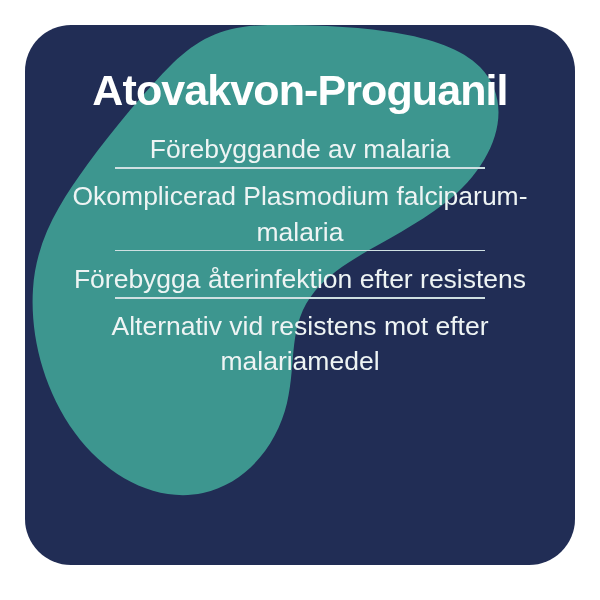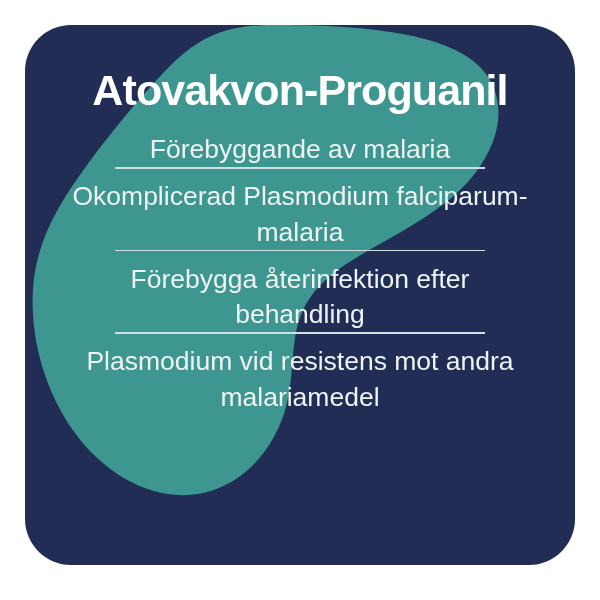--- a/index.html
+++ b/index.html
@@ -114,19 +114,19 @@
 
     <div class="content">
 
       <h1 class="title">
         <span class="title-line">Atovakvon-Proguanil</span>
       </h1>
 
       <ul class="list">
         <li class="list-item">Förebyggande av malaria</li>
         <li class="list-item sep">Okomplicerad Plasmodium falciparum-malaria</li>
-        <li class="list-item sep">Förebygga återinfektion efter behandling</li>
-        <li class="list-item sep">Plasmodium vid resistens mot andra malariamedel</li>
+        <li class="list-item sep">Förebygga återinfektion efter resistens</li>
+        <li class="list-item sep">Alternativ vid resistens mot efter malariamedel</li>
       </ul>
 
     </div>
   </div>
 </div>
 
 </body></html>

